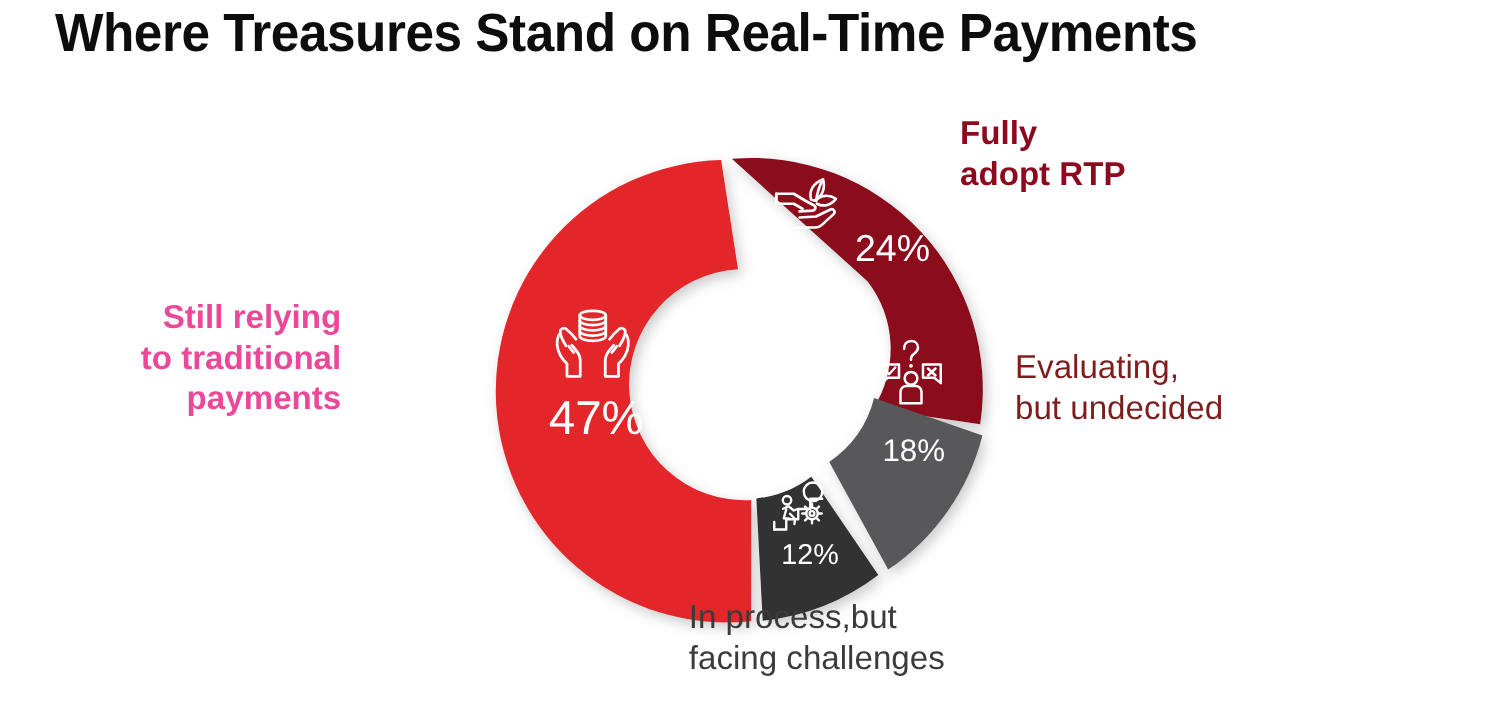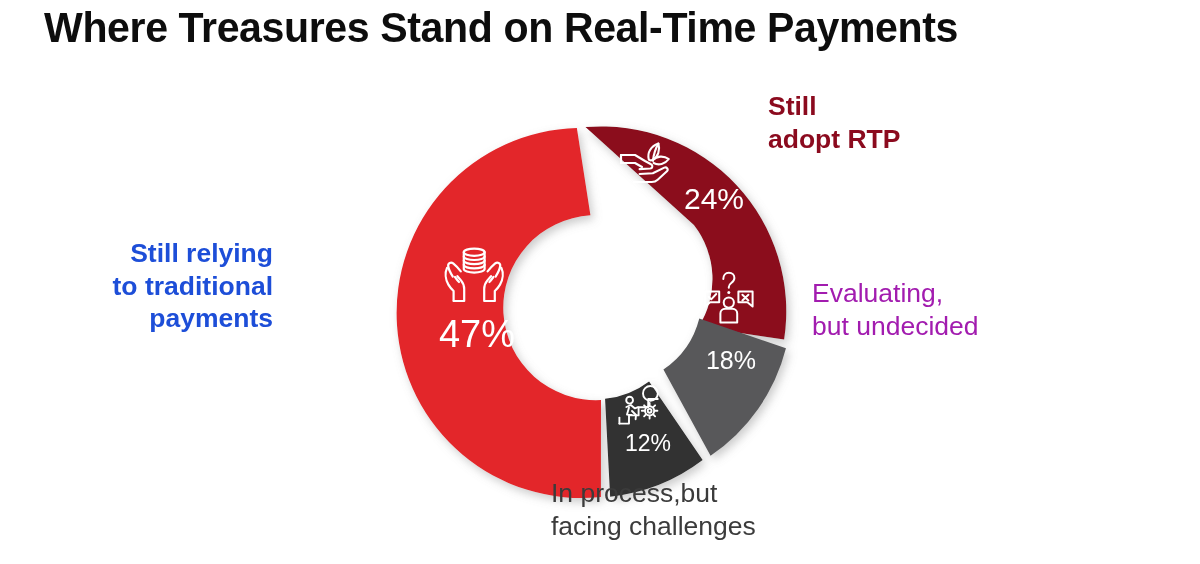--- a/index.html
+++ b/index.html
@@ -206,26 +206,26 @@
 
         <path d="M44.6 27.4 c2.6 -3.4 5.4 -6.2 7.6 -8.0 2.2 -1.8 5.4 -0.4 5.0 2.6 -0.4 3.2 -2.4 7.2 -4.6 10.6"></path>
         <path d="M58.4 24.0 c2.2 4.6 1.6 11.4 -1.4 16.6 -1.4 2.4 -3.2 4.6 -5.2 6.4 l0 9.6"></path>
         <path d="M51.8 57.0 h-10.6 v-12.0 c0 -3.2 1.2 -6.2 3.2 -8.6 l3.6 -4.2"></path>
         <path d="M50.4 33.0 c-1.4 2.0 -2.8 3.8 -4.0 5.0"></path>
       </g>
 
     </svg>
   </div>
 
-  <div class="callout" id="label-fully" style="color: rgb(139, 10, 30);">Still
+  <div class="callout" id="label-fully" style="color: rgb(139, 10, 30);">Fully
 adopt RTP</div>
 
-  <div class="callout light" id="label-evaluating" style="color: #a21caf;">Evaluating,
+  <div class="callout light" id="label-evaluating" style="color: #7f1d1d;">Evaluating,
 but undecided</div>
 
   <div class="callout light" id="label-inprocess" style="color: rgb(59, 59, 59);">In process,but
 facing challenges</div>
 
-  <div class="callout" id="label-still" style="color: #1d4ed8;">Still relying
+  <div class="callout" id="label-still" style="color: #ec4899;">Still relying
 to traditional
 payments</div>
 
 </div>
 
 </body></html>

